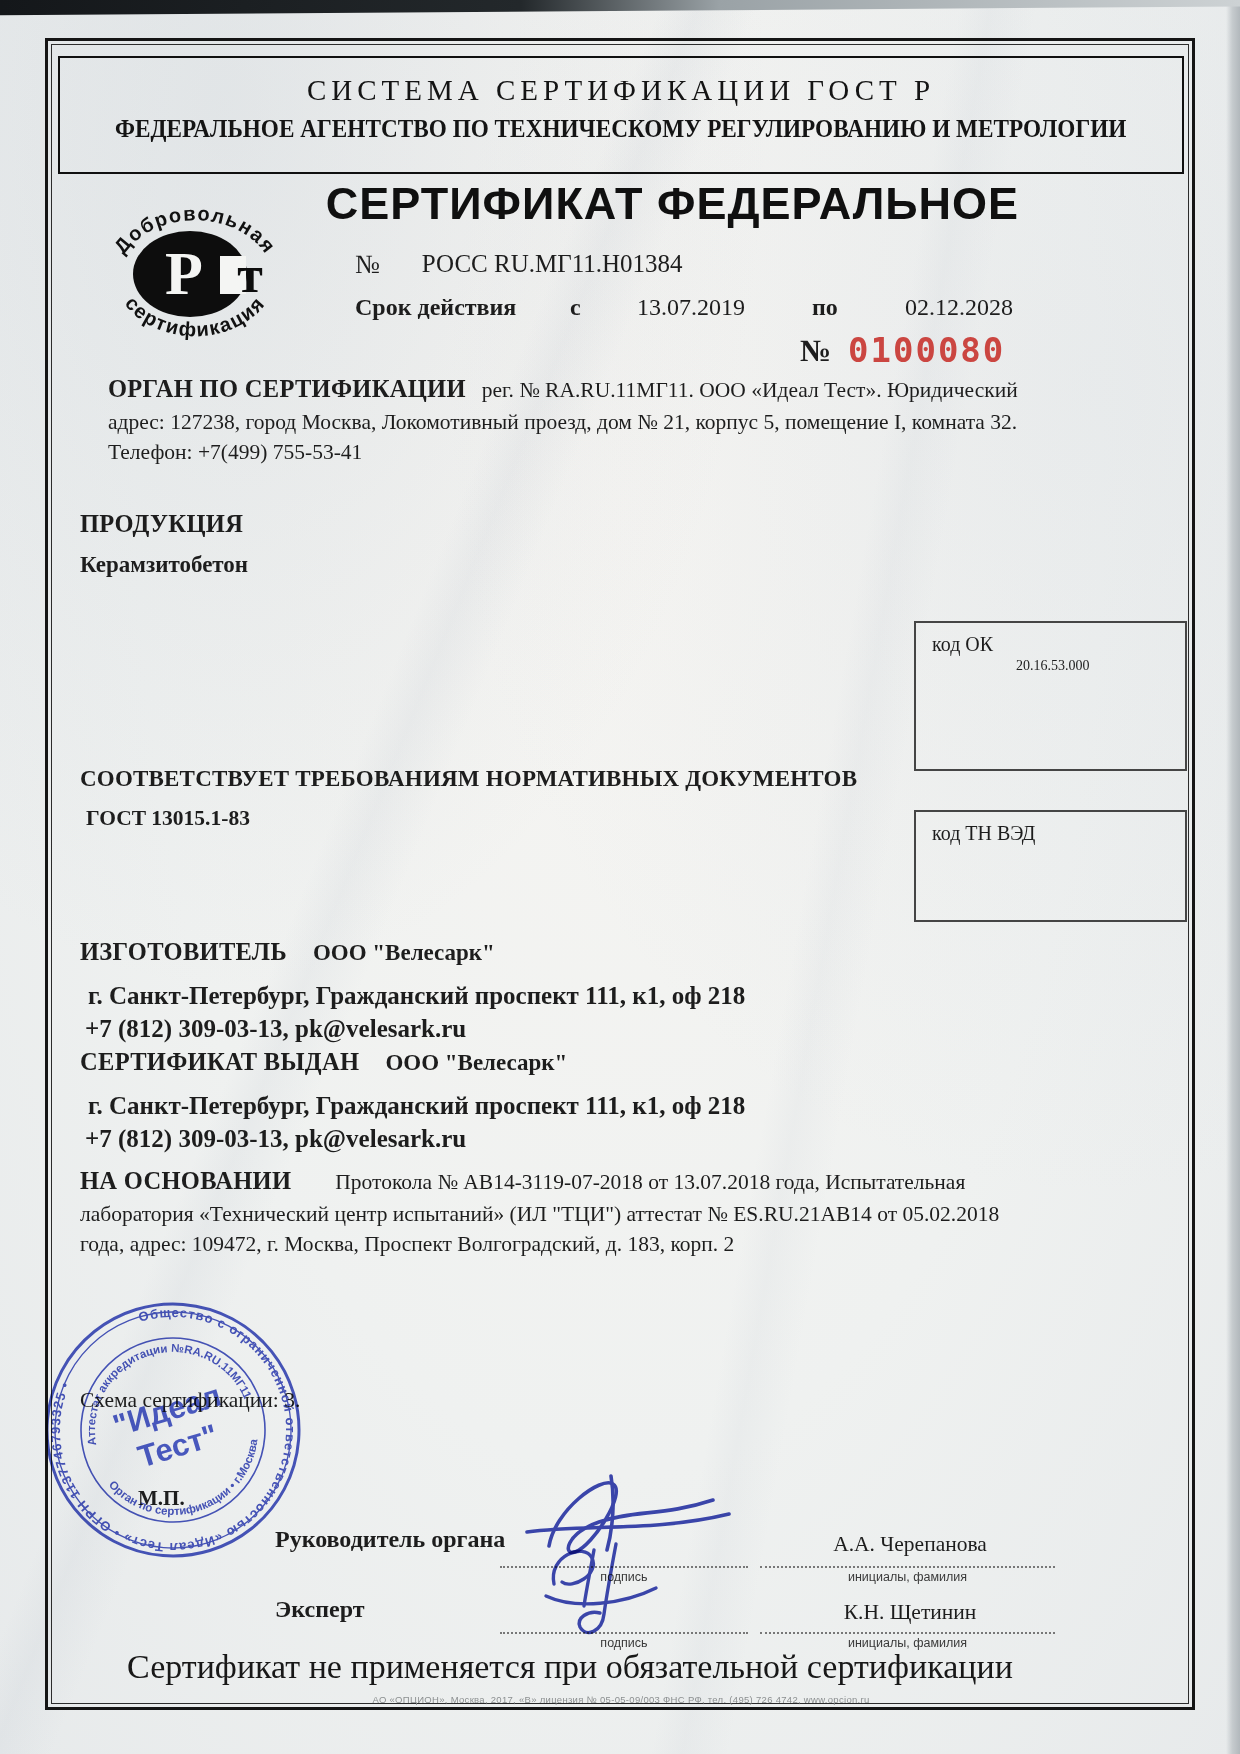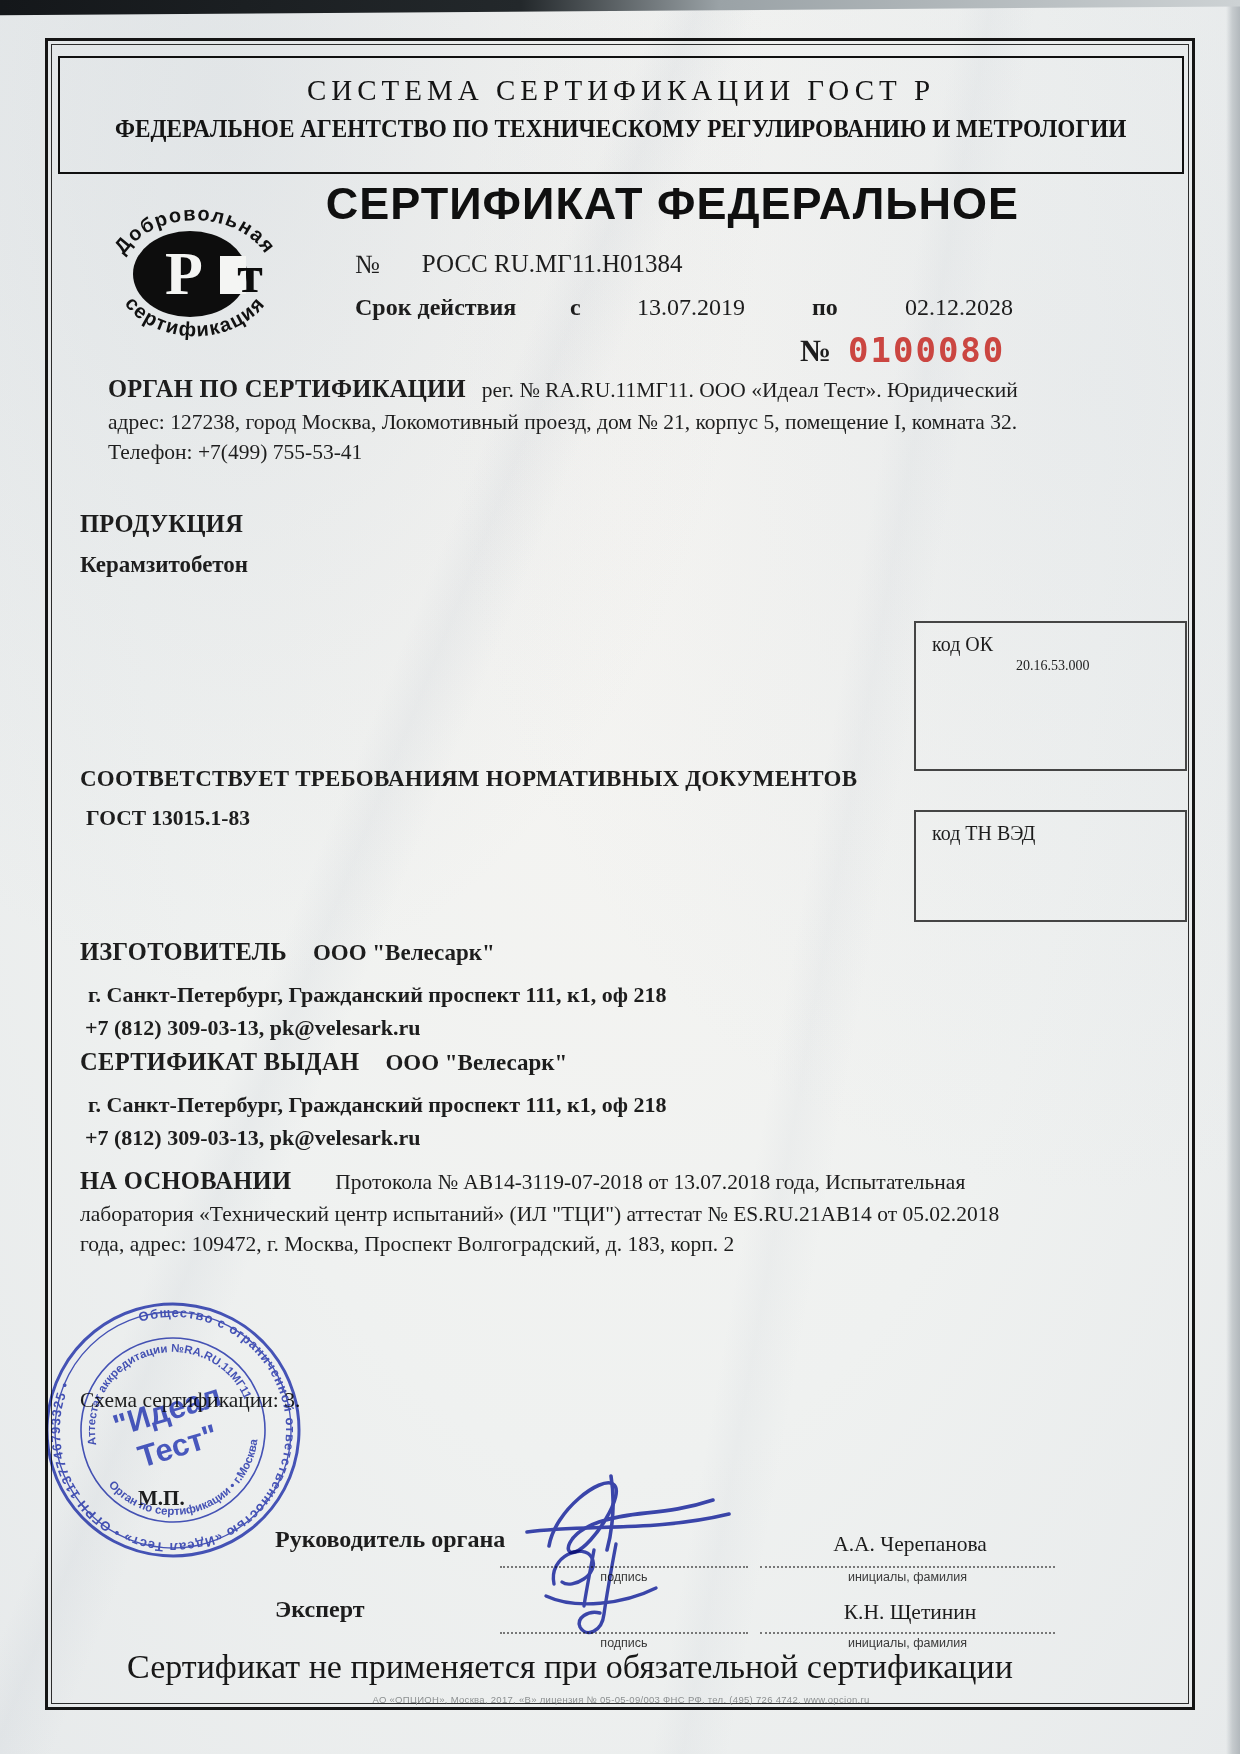--- a/index.html
+++ b/index.html
@@ -64,21 +64,21 @@
   .code-tn{top:786px;height:112px;}
   .code-box .code-label{padding:10px 0 0 16px;font-size:20px;}
   .code-ok-value{position:absolute;left:975px;top:658px;font-size:14px;margin-left:41px;}
 
   .conf-label{position:absolute;left:80px;top:766px;font-size:23px;font-weight:bold;letter-spacing:.2px;}
   .conf-value{position:absolute;left:86px;top:806px;font-size:21.5px;font-weight:bold;}
 
   .org-row{position:absolute;display:flex;align-items:baseline;gap:26px;}
   .org-row .name{font-size:23px;font-weight:bold;}
   .mfr-row{left:80px;top:938px;}
-  .addr{position:absolute;font-size:22px;font-weight:bold;}
+  .addr{position:absolute;font-size:25px;font-weight:bold;}
   .mfr-addr{left:88px;top:982px;}
   .mfr-contact{left:85px;top:1015px;}
   .iss-row{left:80px;top:1048px;}
   .iss-addr{left:88px;top:1092px;}
   .iss-contact{left:85px;top:1125px;}
 
   .basis-p{position:absolute;left:80px;top:1164px;width:968px;}
   .basis-p .sec-b{margin-right:44px;}
 
   .add-row{position:absolute;left:80px;top:1388px;display:flex;align-items:baseline;gap:44px;}

